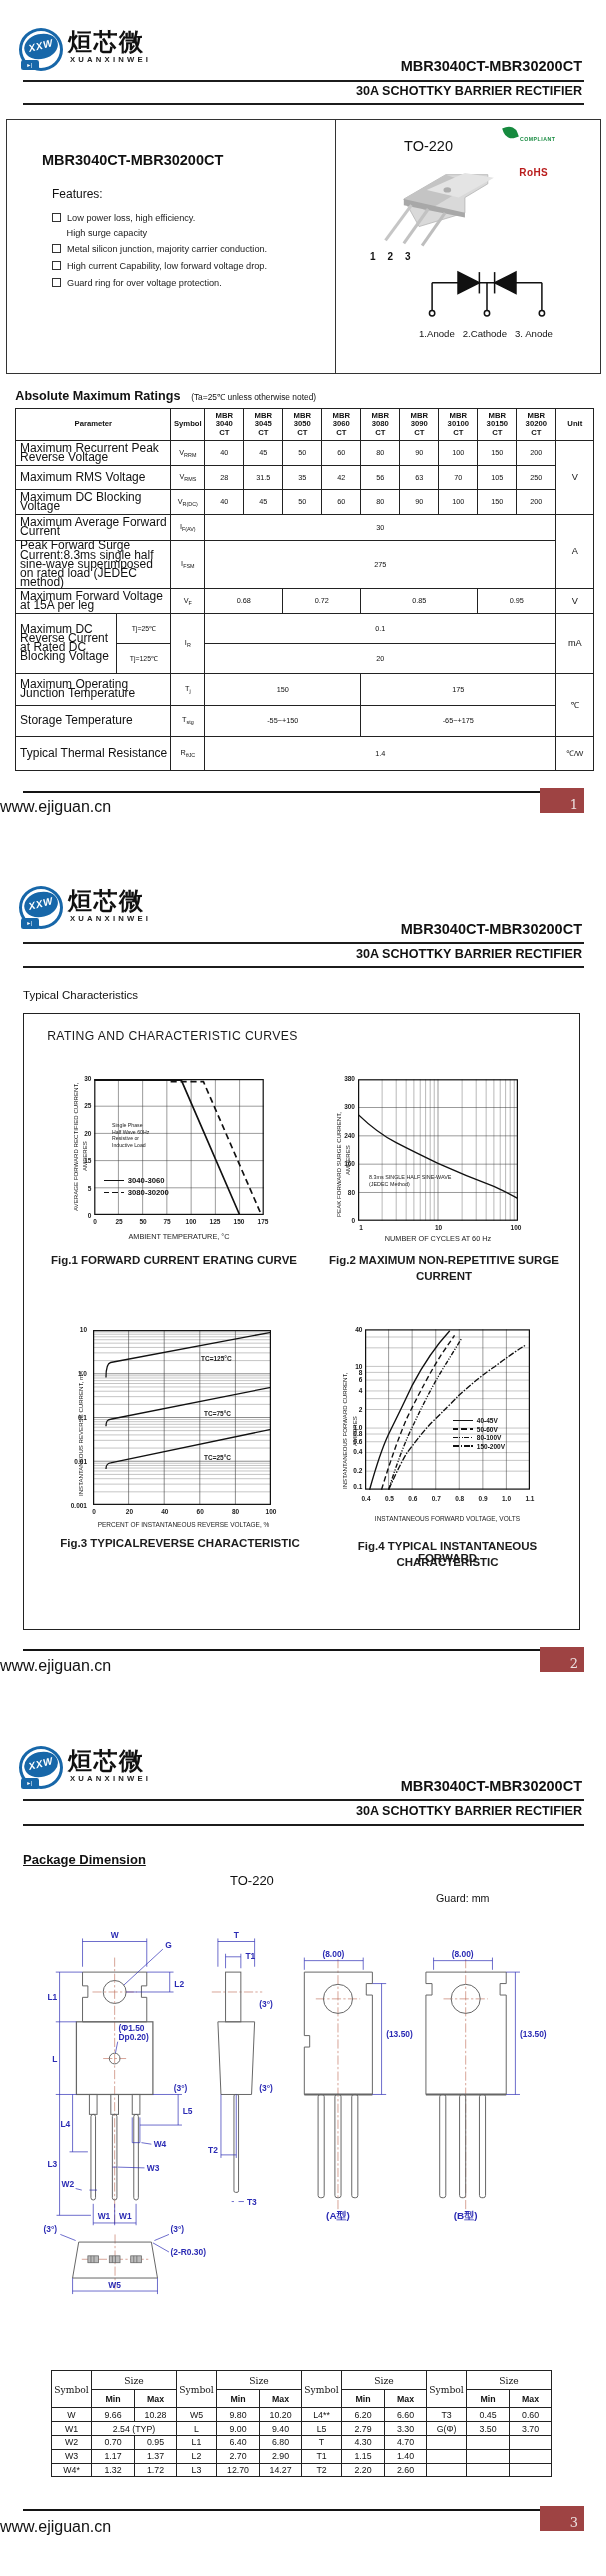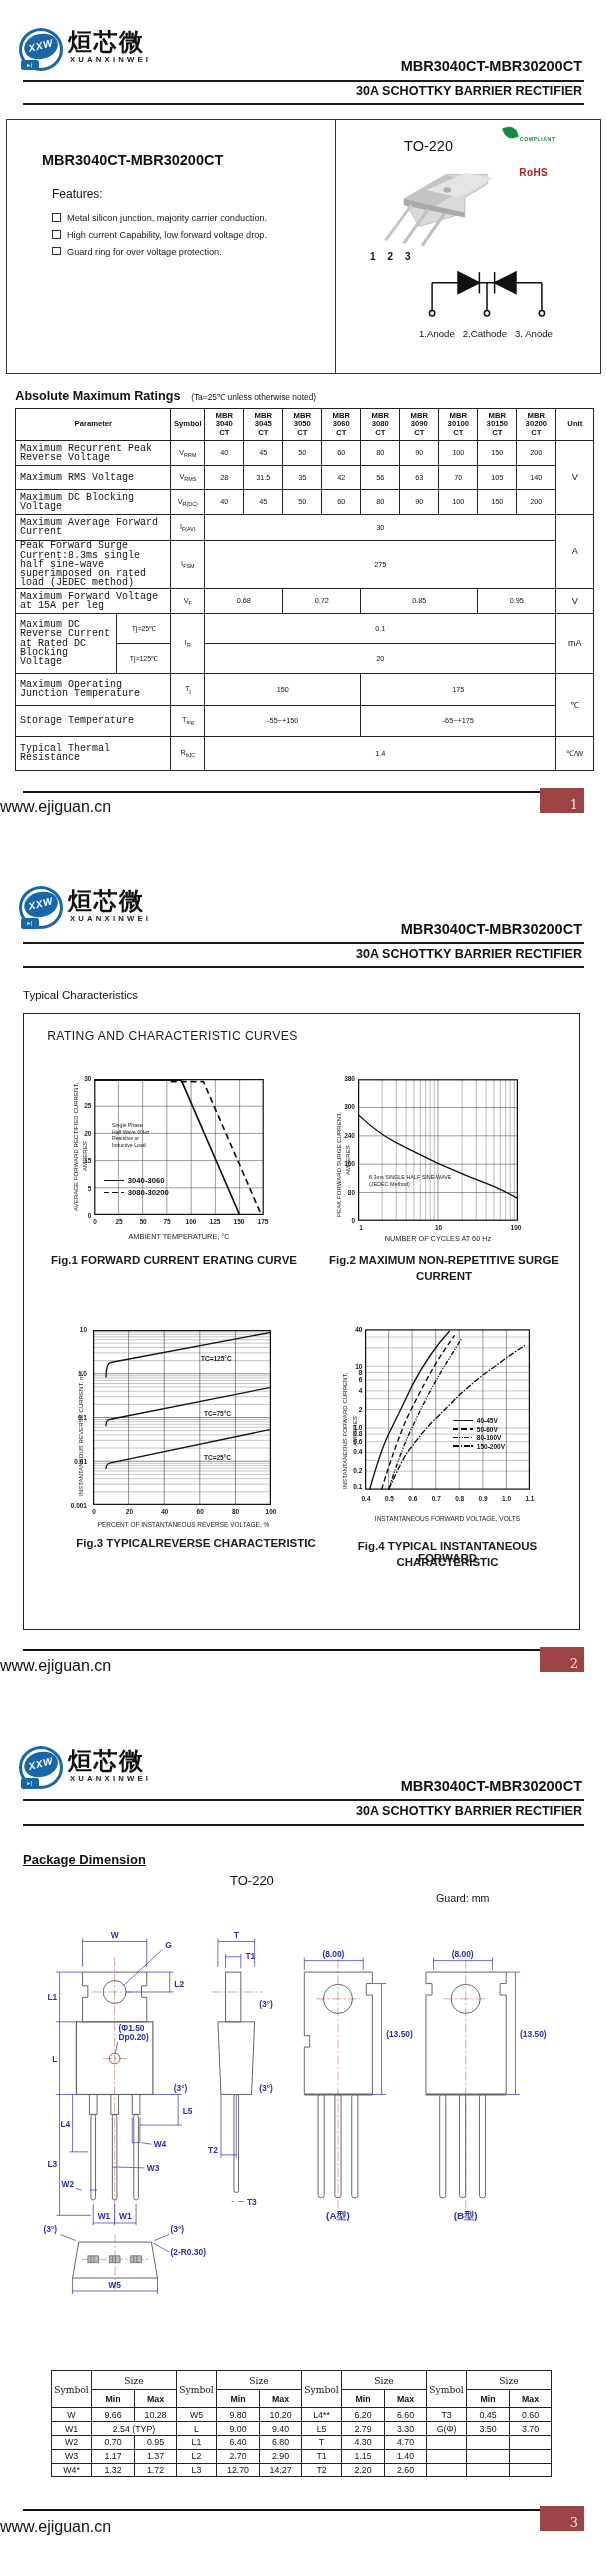--- a/index.html
+++ b/index.html
@@ -33,21 +33,21 @@
   .rohs-word{position:absolute;left:15.3px;top:0;font-size:10px;font-weight:bold;color:#b91c1c;letter-spacing:0.4px;margin-top:46px;}
   .rohs-sub{position:absolute;left:16px;top:15.3px;font-size:5.2px;font-weight:bold;color:#168a3f;letter-spacing:0.5px;}
   .to220-lbl{position:absolute;left:375px;top:138px;width:107px;text-align:center;font-size:14.5px;}
   .pins123{position:absolute;left:370px;top:251px;font-size:10px;font-weight:bold;letter-spacing:4.6px;}
   .pinlegend{position:absolute;left:419px;top:328px;font-size:9.6px;white-space:pre;}
   
   .amr-title{position:absolute;left:15.3px;top:389px;font-size:12.6px;font-weight:bold;}
   .amr-note{font-size:8.4px;font-weight:normal;margin-left:10.7px;}
   table.amr{position:absolute;left:15.3px;top:408px;width:578px;border-collapse:collapse;table-layout:fixed;}
   table.amr td{border:0.8px solid #222;text-align:center;vertical-align:middle;padding:0.8px 1.5px;font-size:7.3px;color:#111;overflow:hidden;}
-  table.amr td.param{text-align:left;font-size:10px;padding-left:3.8px;line-height:9.2px;font-family:Liberation Mono, monospace;}
+  table.amr td.param{text-align:left;font-size:12px;padding-left:3.8px;line-height:9.2px;}
   table.amr td.hd{font-weight:bold;font-size:7.7px;white-space:pre-line;line-height:8.4px;}
   table.amr sub{font-size:5.4px;}
   
   .tc-title{position:absolute;left:23px;top:989px;font-size:11.5px;}
   .curvebox{position:absolute;left:23px;top:1013px;width:557px;height:617px;border:1.5px solid #222;box-sizing:border-box;}
   .cb-title{position:absolute;left:46px;top:1029px;width:253px;text-align:center;font-size:12.2px;letter-spacing:0.4px;color:#1a1a1a;}
   .vlab{position:absolute;transform:rotate(-90deg);transform-origin:0 0;white-space:nowrap;font-size:6.1px;color:#222;}
   .xlab{position:absolute;text-align:center;font-size:7.3px;color:#222;}
   .cap{position:absolute;text-align:center;font-size:11.5px;font-weight:bold;color:#1c1c1c;}
   .ytk{position:absolute;display:flex;flex-direction:column;justify-content:space-between;align-items:flex-end;font-size:6.5px;font-weight:bold;color:#222;}
@@ -86,20 +86,21 @@
   <div class="hdr-title" style="top:58px;">MBR3040CT-MBR30200CT</div>
   <div class="hr" style="top:80px;"></div>
   <div class="hdr-sub" style="top:84px;">30A SCHOTTKY BARRIER RECTIFIER</div>
   <div class="hr" style="top:103px;"></div>
 
   <div class="ibox"></div>
   <div class="ibox-div"></div>
   <div class="p1-part">MBR3040CT-MBR30200CT</div>
   <div class="p1-feat-t">Features:</div>
   <div class="feat">
+    <div class="fi"><span class="box"></span><span>Low power loss, high efficiency.</span><div class="cont">High surge capacity</div></div>
     <div class="fi"><span class="box"></span><span>Metal silicon junction, majority carrier conduction.</span></div>
     <div class="fi"><span class="box"></span><span>High current Capability, low forward voltage drop.</span></div>
     <div class="fi"><span class="box"></span><span>Guard ring for over voltage protection.</span></div>
   </div>
   <div class="to220-lbl">TO-220</div>
   <div class="rohs">
     <div class="rohs-leaf"></div>
     <div class="rohs-word">RoHS</div>
     <div class="rohs-sub">COMPLIANT</div>
   </div>
@@ -201,21 +202,21 @@
       <td colspan="2" class="param">Maximum RMS Voltage</td>
       <td><span>V</span><sub>RMS</sub></td>
       <td>28</td>
           <td>31.5</td>
           <td>35</td>
           <td>42</td>
           <td>56</td>
           <td>63</td>
           <td>70</td>
           <td>105</td>
-          <td>140</td>
+          <td>250</td>
     </tr>
     <tr style="height:24.5px">
       <td colspan="2" class="param">Maximum DC Blocking Voltage</td>
       <td><span>V</span><sub>R(DC)</sub></td>
       <td>40</td>
           <td>45</td>
           <td>50</td>
           <td>60</td>
           <td>80</td>
           <td>90</td>
@@ -462,21 +463,21 @@
   <div class="curve-lbl" style="left:204px;top:1454px;">TC=25°C</div>
   <div class="xtk" style="left:84px;top:1508px;width:197px;">
     <span>0</span>
       <span>20</span>
       <span>40</span>
       <span>60</span>
       <span>80</span>
       <span>100</span>
   </div>
   <div class="xlab" style="left:84px;top:1521px;width:199px;font-size:6.5px;">PERCENT OF INSTANTANEOUS REVERSE VOLTAGE, %</div>
-  <div class="cap" style="left:62px;top:1537px;width:268px;">Fig.3 TYPICALREVERSE CHARACTERISTIC</div>
+  <div class="cap" style="left:46px;top:1537px;width:268px;">Fig.3 TYPICALREVERSE CHARACTERISTIC</div>
 
   <div class="vlab" style="left:341px;top:1489px;">INSTANTANEOUS FORWARD CURRENT,</div>
   <div class="vlab" style="left:351px;top:1446px;">AMPERES</div>
   <div class="abs" style="left:341px;top:1329px;width:21.4px;height:162px;font-size:6.5px;font-weight:bold;">
     <span class="abs" style="right:0;top:-3.1px;">40</span>
     <span class="abs" style="right:0;top:34px;">10</span>
     <span class="abs" style="right:0;top:40px;">8</span>
     <span class="abs" style="right:0;top:47px;">6</span>
     <span class="abs" style="right:0;top:58px;">4</span>
     <span class="abs" style="right:0;top:77px;">2</span>

